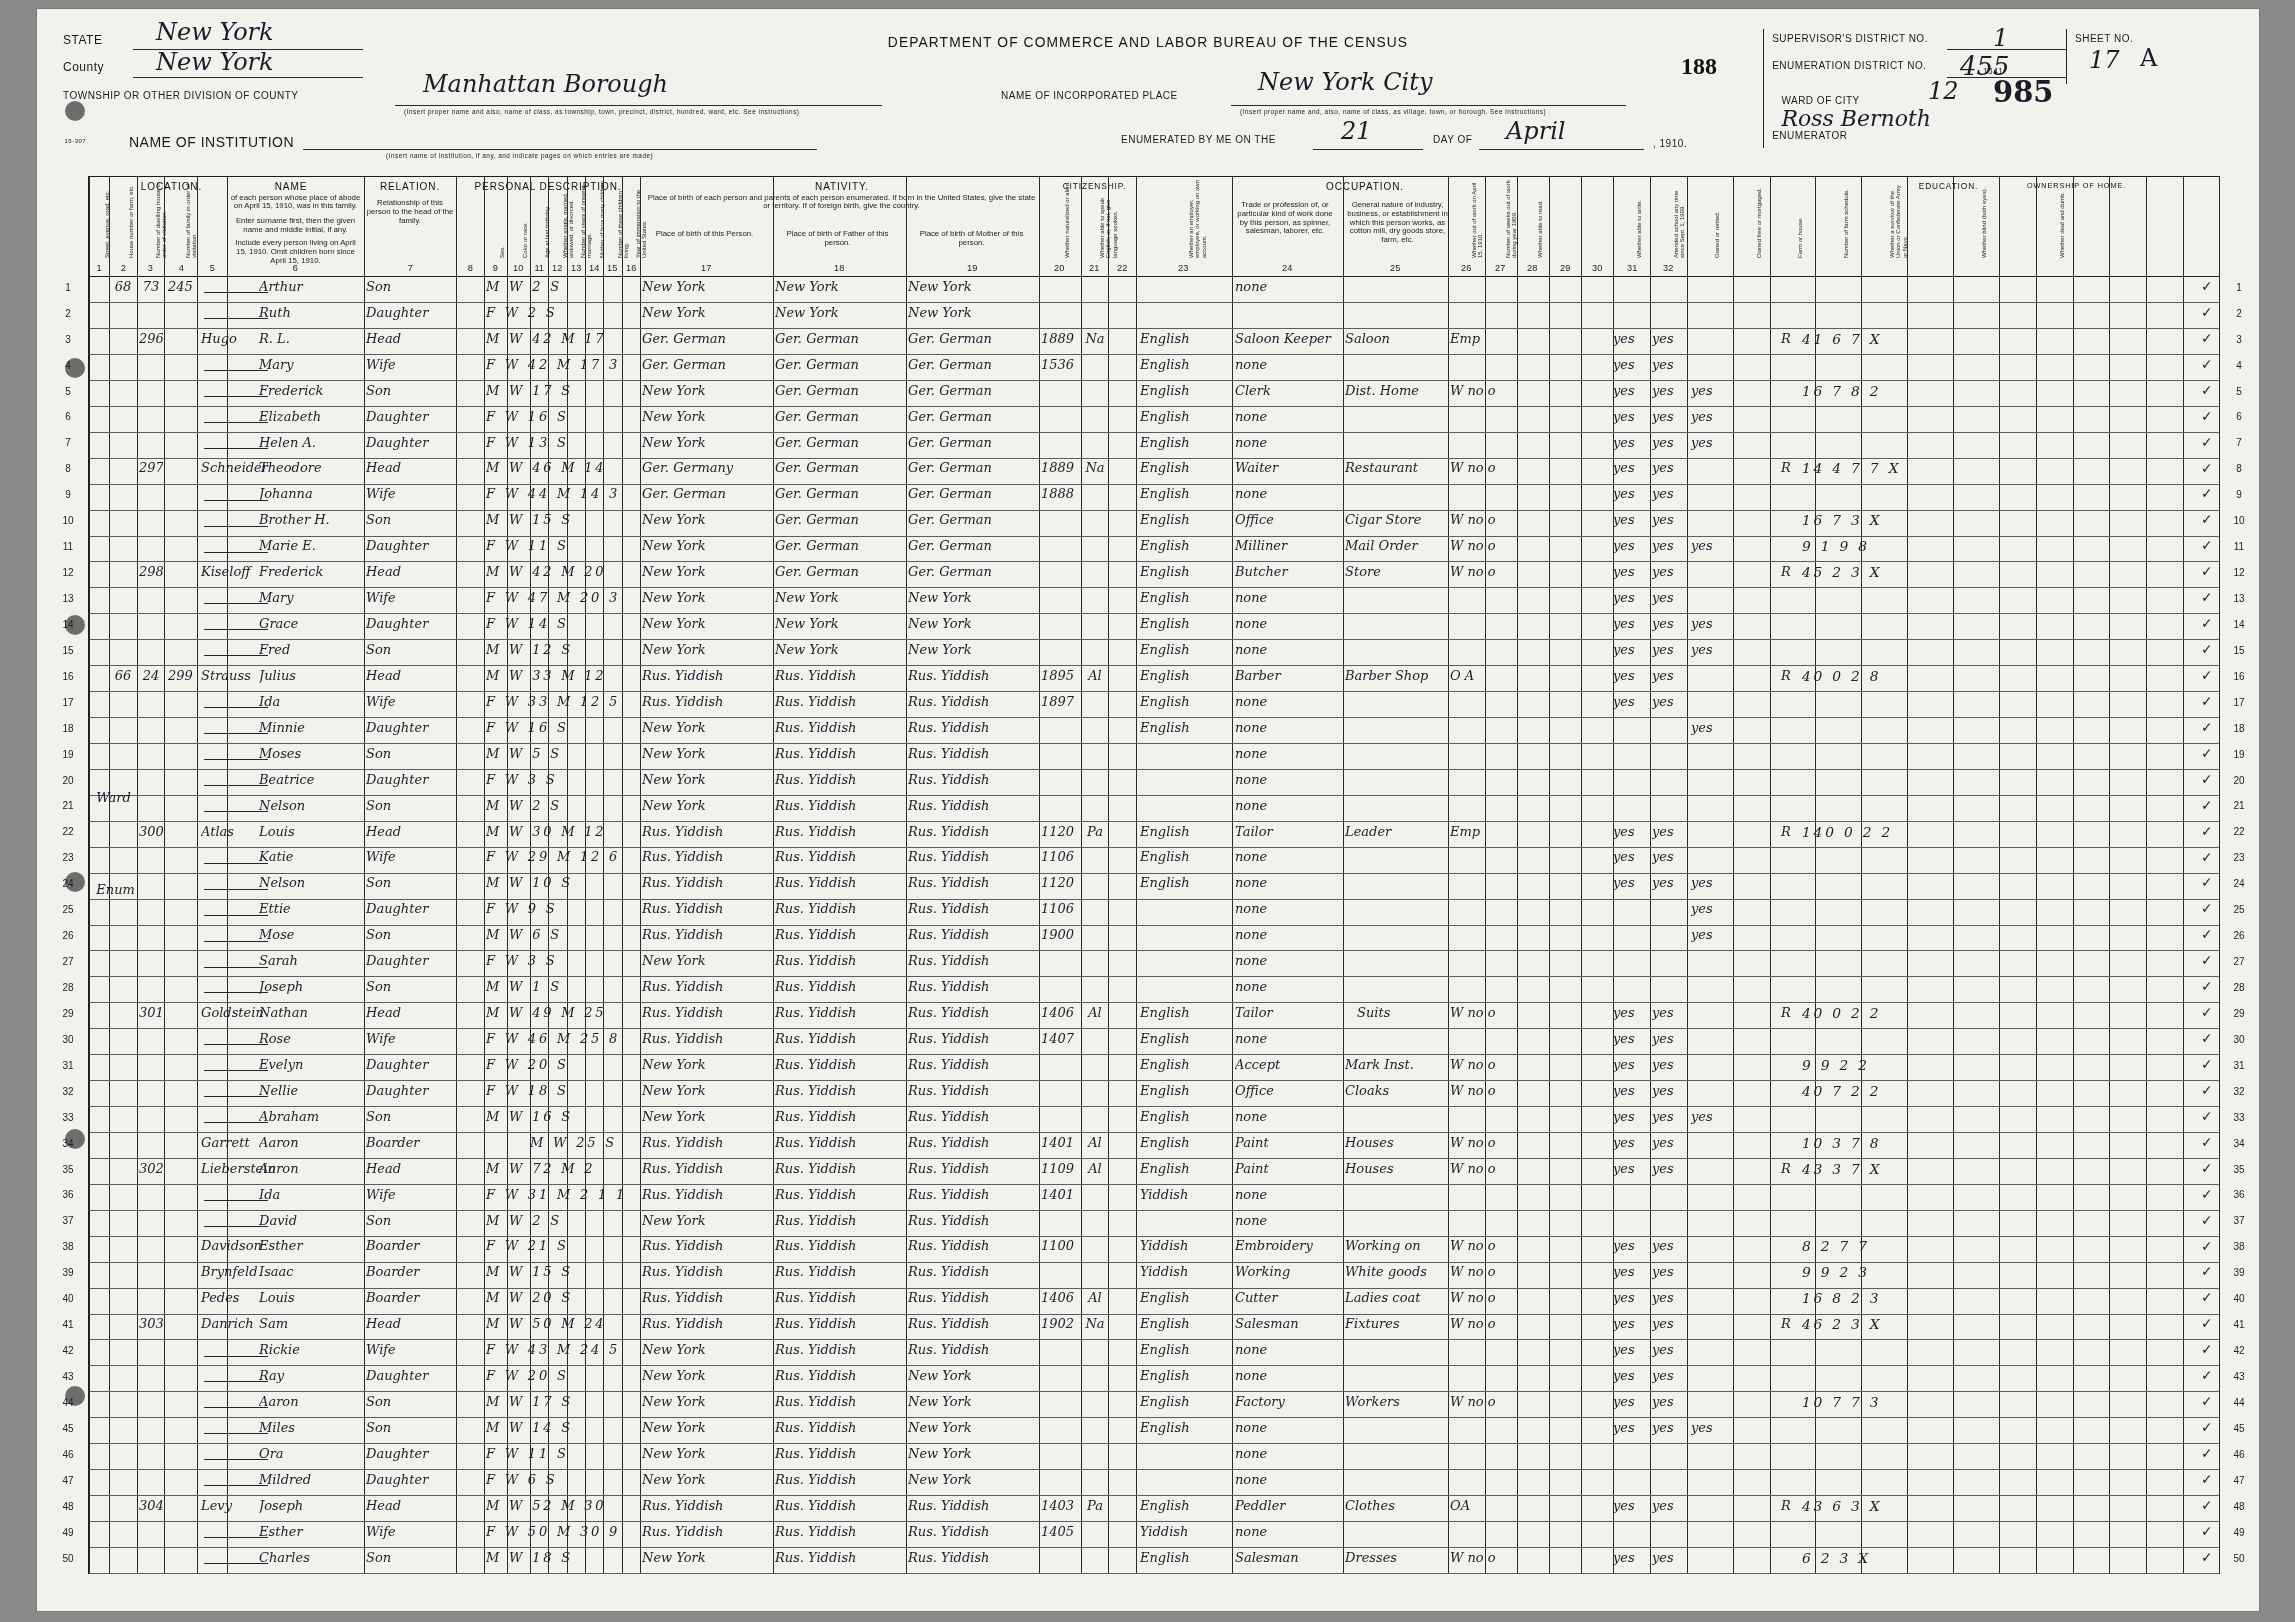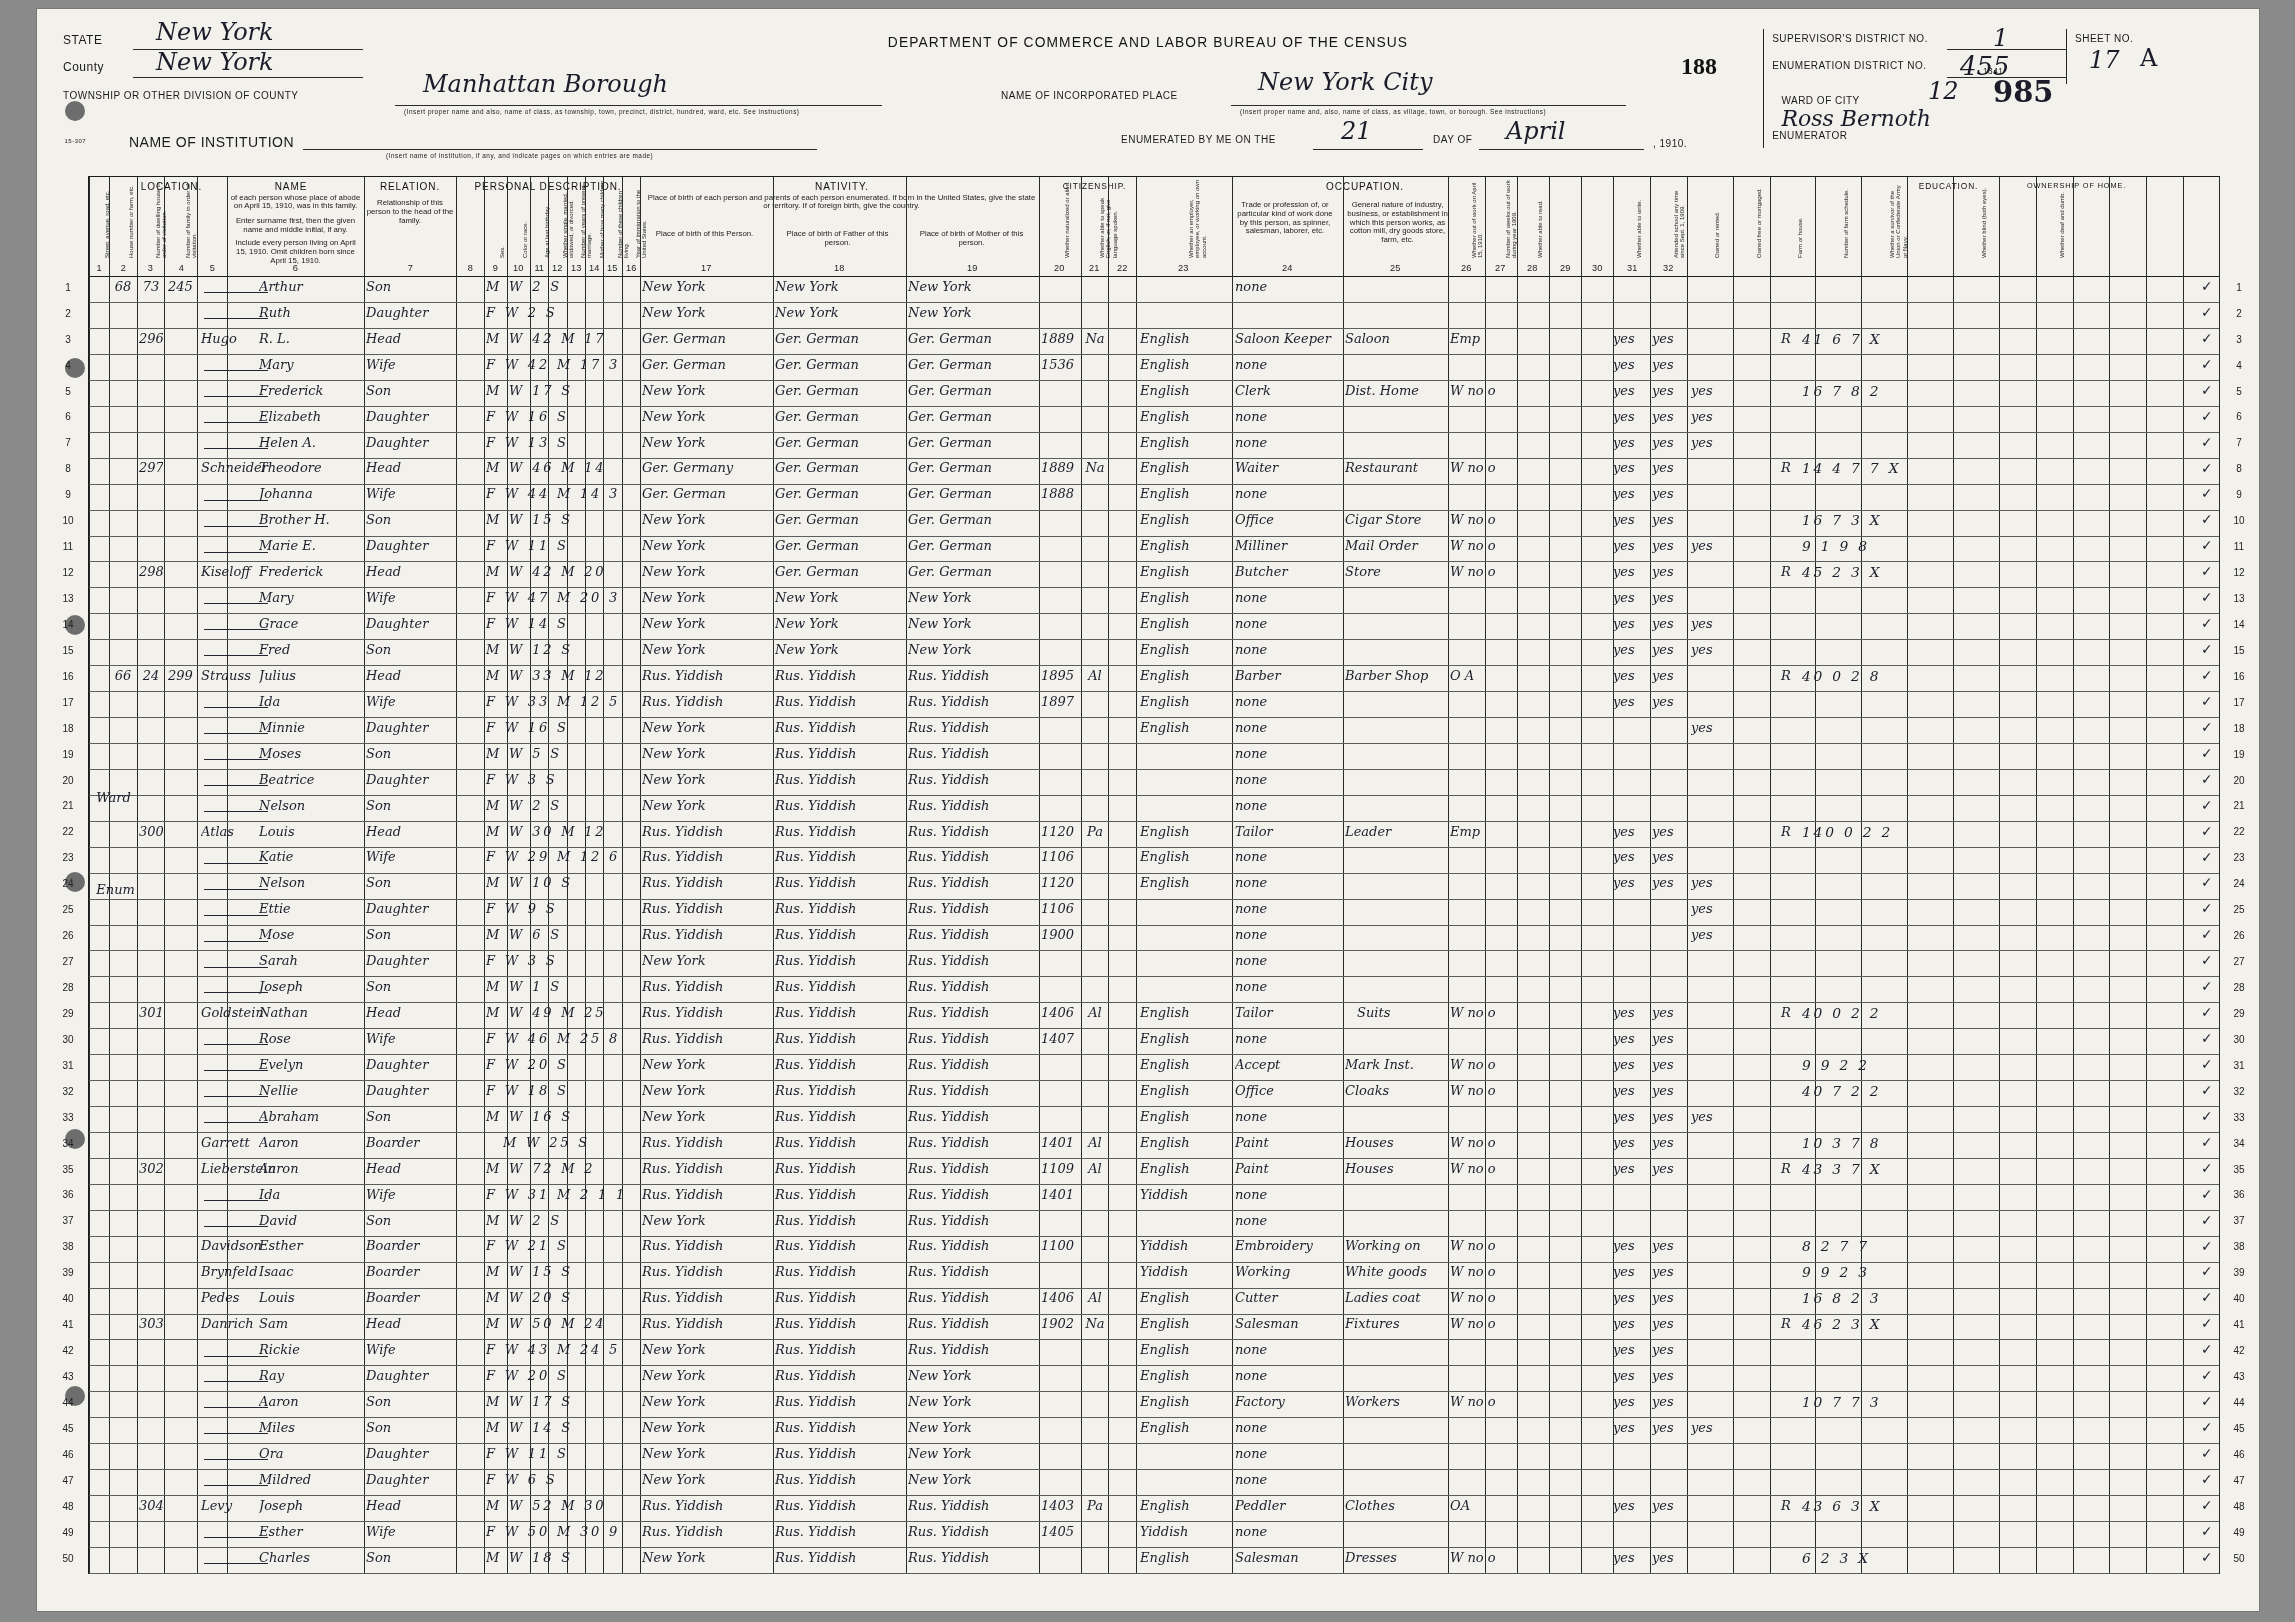--- a/index.html
+++ b/index.html
@@ -774,21 +774,21 @@
         <div class="cell" style="left: 1563px; top: 932px; width: 37px;">yes</div>
         <div class="cell" style="left: 1602px; top: 932px; width: 37px;">yes</div>
         <div class="dash" style="left: 115px; top: 945px; width: 64px;"></div>
         <div class="tick" style="left: 2112px; top: 931px;">✓</div>
         <div class="hrow" style="top: 981px;"></div>
         <div class="rowno" style="left: -31px; top: 961px;">34</div>
         <div class="rowno" style="left: 2140px; top: 961px;">34</div>
         <div class="cell" style="left: 112px; top: 958px; width: 73px;">Garrett</div>
         <div class="cell" style="left: 170px; top: 958px; width: 101px;">Aaron</div>
         <div class="cell" style="left: 277px; top: 958px; width: 88px;">Boarder</div>
-        <div class="cell" style="left: 414px; top: 958px; width: 138px; letter-spacing: 2.8px;">M W 25 S</div>
+        <div class="cell" style="left: 397px; top: 958px; width: 138px; letter-spacing: 2.8px; padding-left: 44px;">M W 25 S</div>
         <div class="cell" style="left: 553px; top: 958px; width: 129px;">Rus. Yiddish</div>
         <div class="cell" style="left: 686px; top: 958px; width: 129px;">Rus. Yiddish</div>
         <div class="cell" style="left: 819px; top: 958px; width: 129px;">Rus. Yiddish</div>
         <div class="cell" style="left: 952px; top: 958px; width: 39px;">1401</div>
         <div class="cell cellc" style="left: 994px; top: 958px; width: 24px;">Al</div>
         <div class="cell" style="left: 1051px; top: 958px; width: 87px;">English</div>
         <div class="cell" style="left: 1146px; top: 958px; width: 106px;">Paint</div>
         <div class="cell" style="left: 1256px; top: 958px; width: 101px;">Houses</div>
         <div class="cell" style="left: 1361px; top: 958px; width: 64px;">W no o</div>
         <div class="cell" style="left: 1524px; top: 958px; width: 37px;">yes</div>

